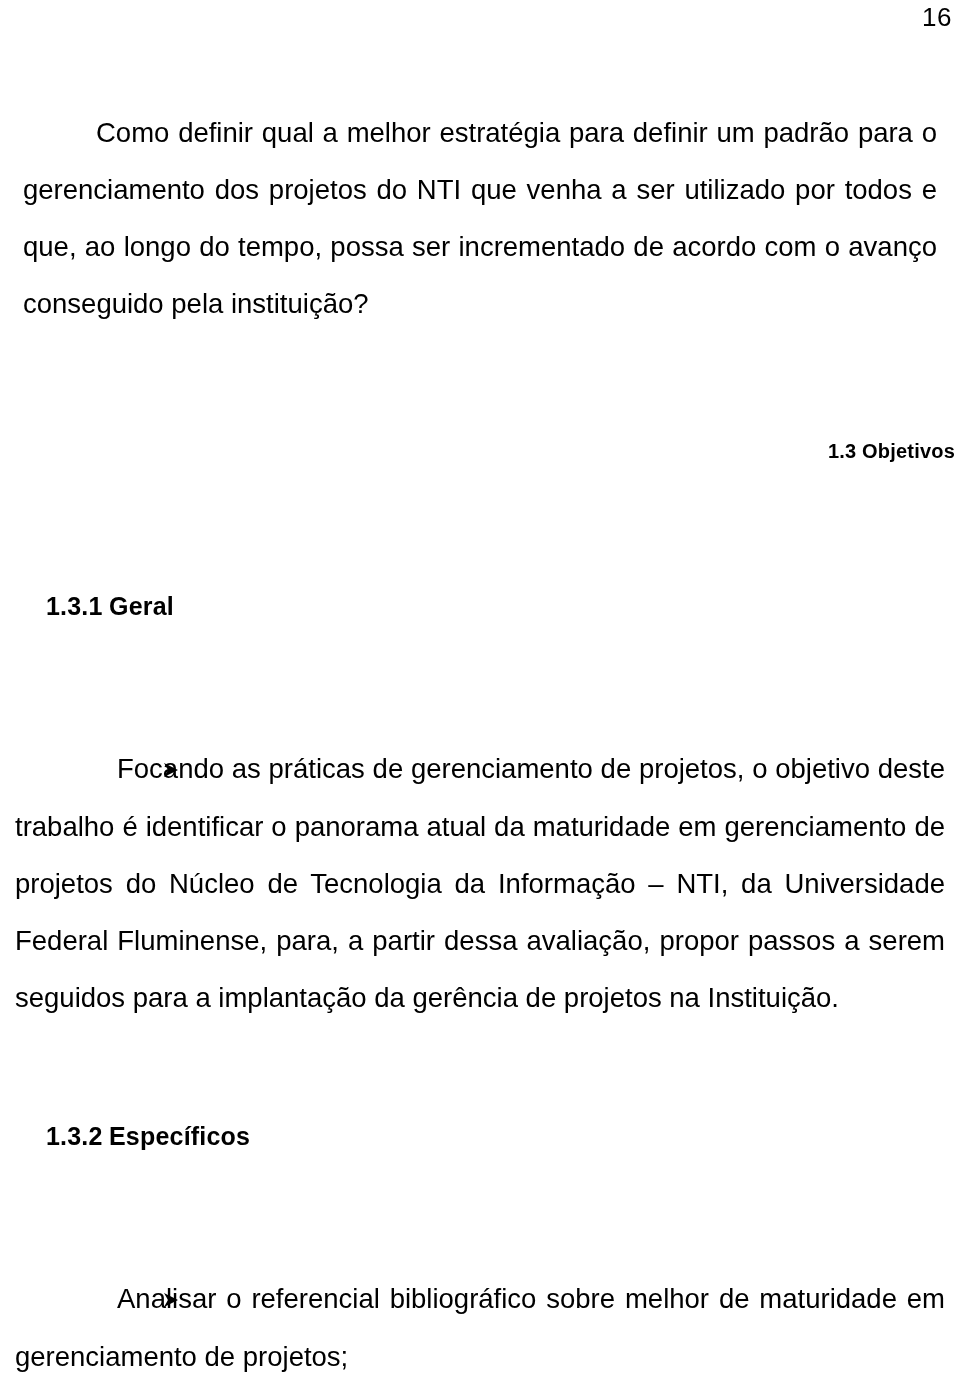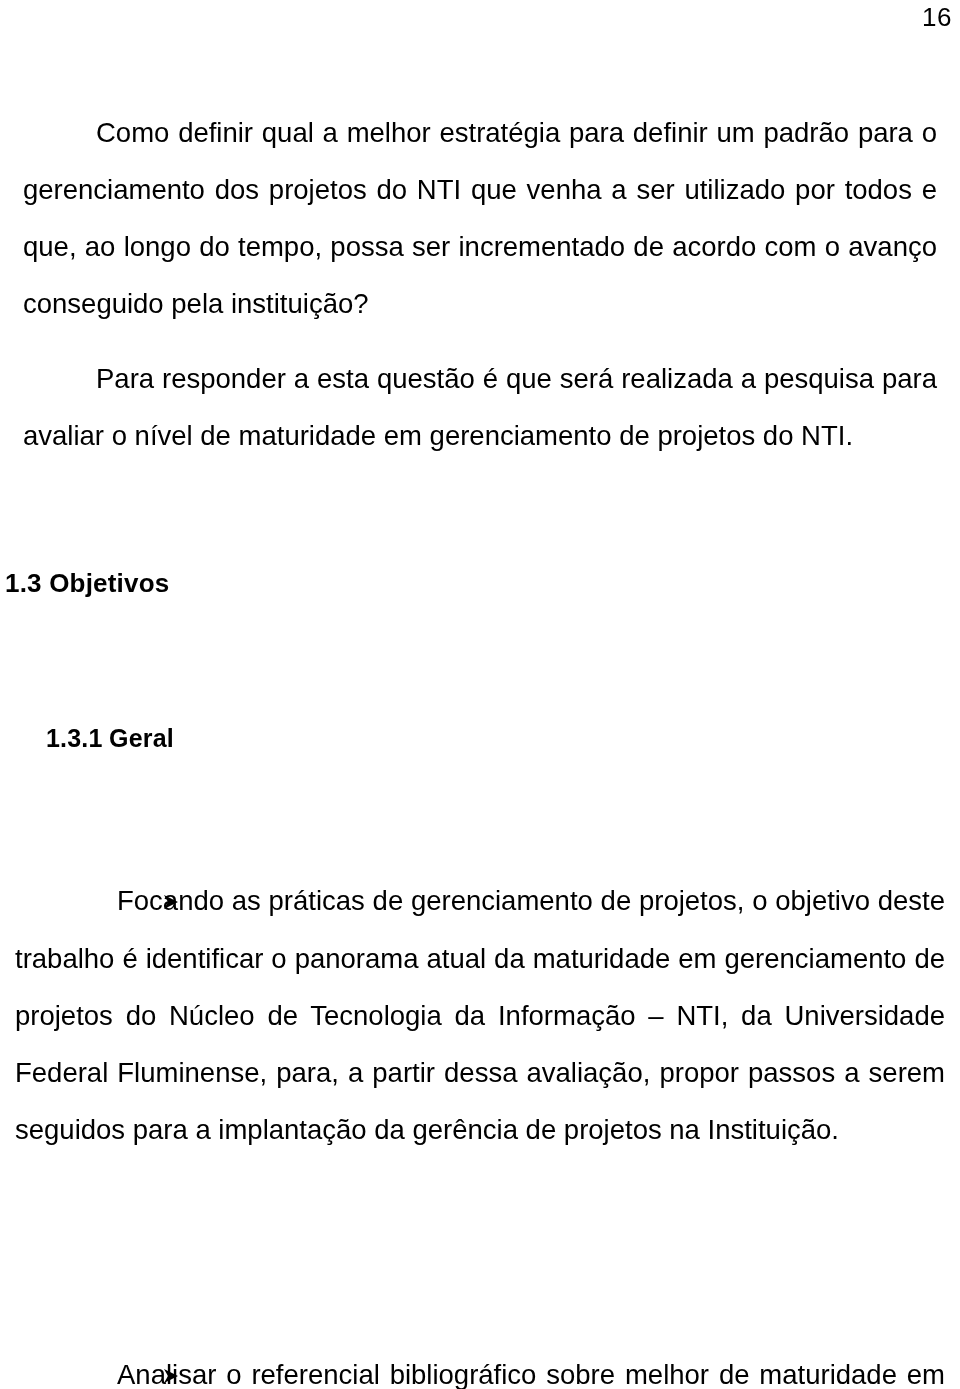--- a/index.html
+++ b/index.html
@@ -50,25 +50,26 @@
     margin: 18px;
     text-indent: 73px;
     word-spacing: 0px;
   }
   .para.tight {
     text-indent: 73px;
   }
 
   
   .h2 {
-    font-size: 26px;
+    font-size: 20px;
     font-weight: bold;
     margin: 0;
     line-height: 34px;
     letter-spacing: 0.2px;
+    text-align: right;
   }
   .h3 {
     font-size: 25px;
     font-weight: bold;
     margin: 11px;
     line-height: 34px;
     padding-left: 30px;
     letter-spacing: 0.2px;
   }
   .h3 .num {
@@ -107,40 +108,42 @@
 <body>
 
 <div class="page">
 
   <div class="page-number">16</div>
 
   <div class="content">
 
     <p class="para">Como definir qual a melhor estratégia para definir um padrão para o gerenciamento dos projetos do NTI que venha a ser utilizado por todos e que, ao longo do tempo, possa ser incrementado de acordo com o avanço conseguido pela instituição?</p>
 
-    <p class="para tight">Para responder a esta questão é que será realizada a pesquisa para  avaliar o nível de maturidade em gerenciamento de projetos do NTI.</p>
 
     <div class="sp-84"></div>
 
     <h2 class="h2">1.3 Objetivos</h2>
 
     <div class="sp-110"></div>
 
     <h3 class="h3">
       <span class="num">1.3.1</span><span>Geral</span>
     </h3>
 
     <div class="sp-96"></div>
 
     <p class="bullet-para"><span class="arrow"><svg viewBox="0 0 20 20" aria-hidden="true">
             <path d="M3 3 L17 10 L3 17 L7 10 Z" fill="#000000"></path>
           </svg></span><span>Focando as práticas de gerenciamento de projetos, o objetivo deste trabalho é identificar o panorama atual da maturidade em gerenciamento de projetos do Núcleo de Tecnologia da Informação – NTI, da Universidade Federal Fluminense, para, a partir dessa avaliação, propor passos a serem seguidos para a implantação da gerência de projetos na Instituição.</span></p>
 
     <div class="sp-72"></div>
 
+    <h3 class="h3">
+      <span class="num">1.3.2</span><span>Específicos</span>
+    </h3>
 
     <div class="sp-96"></div>
 
     <p class="bullet-para"><span class="arrow"><svg viewBox="0 0 20 20" aria-hidden="true">
             <path d="M3 3 L17 10 L3 17 L7 10 Z" fill="#000000"></path>
           </svg></span><span>Analisar o referencial bibliográfico sobre melhor de maturidade em gerenciamento de projetos;</span></p>
 
   </div>
 </div>
 

